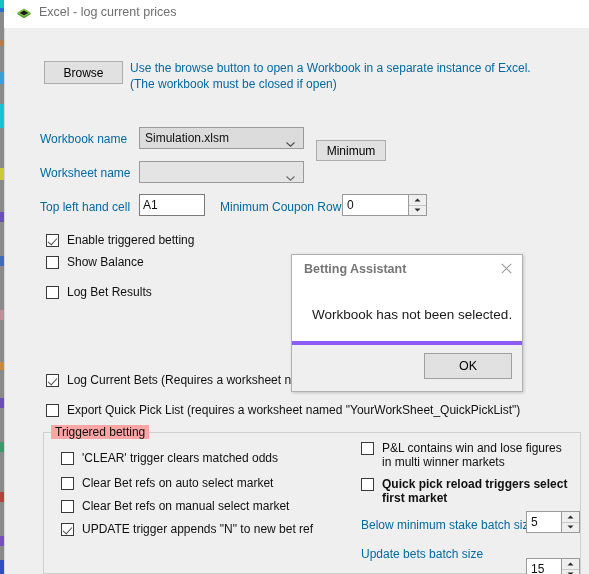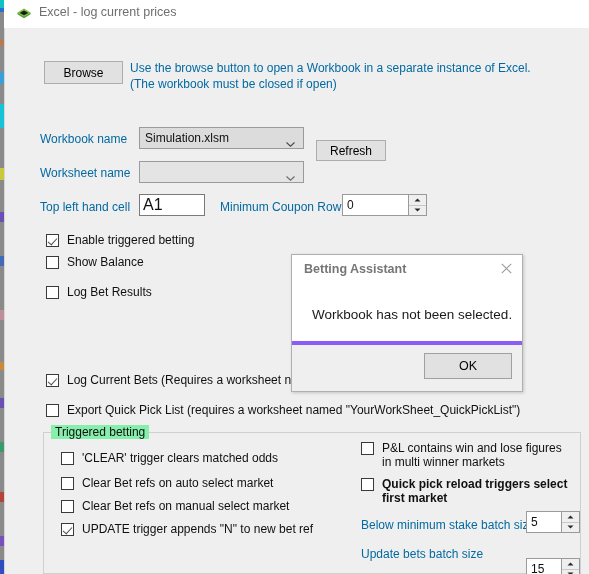--- a/index.html
+++ b/index.html
@@ -112,21 +112,21 @@
     white-space: nowrap;
     color: #0369a1;
     font-size: 12px;
     line-height: 14px;
   }
   .txtbox {
     position: absolute;
     background: #ffffff;
     border: 1px solid #7a7a7a;
     box-sizing: border-box;
-    font-size: 16px;
+    font-size: 12px;
     padding: 2px 3px;
     color: #101010;
     display: flex;
     align-items: center;
     cursor: text;
   }
   .combo {
     position: absolute;
     background: #dcdcdc;
     border: 1px solid #9a9a9a;
@@ -210,21 +210,21 @@
 
   
   #groupbox {
     position: absolute;
     border: 1px solid #d0d0d0;
     box-sizing: border-box;
     background: transparent;
   }
   #groupbox-label {
     position: absolute;
-    background: #86efac;
+    background: #fca5a5;
     padding: 0 4px;
     font-size: 12px;
     color: #101010;
     white-space: nowrap;
   }
 
   
   #dialog {
     position: absolute;
     left: 291px; top: 254px;
@@ -307,21 +307,21 @@
 
     <div class="lbl" style="left:35px; top:104px;">Workbook name</div>
     <div class="combo" style="left:134px; top:99px; width:165px; height:22px;">
       <span>Simulation.xlsm</span>
       <span class="chev">
         <svg width="9" height="5" viewBox="0 0 9 5">
             <path d="M0.5 0.5 L4.5 4.2 L8.5 0.5" stroke="#4a4a4a" stroke-width="1.1" fill="none"></path>
           </svg>
       </span>
     </div>
-    <div class="btn" style="left:311px; top:112px; width:70px; height:21px;">Refresh</div>
+    <div class="btn" style="left:311px; top:112px; width:70px; height:21px;">Minimum</div>
 
     <div class="lbl" style="left:35px; top:138px;">Worksheet name</div>
     <div class="combo" style="left:134px; top:133px; width:165px; height:22px; background:#e4e4e4;">
       <span></span>
       <span class="chev">
         <svg width="9" height="5" viewBox="0 0 9 5">
             <path d="M0.5 0.5 L4.5 4.2 L8.5 0.5" stroke="#6a6a6a" stroke-width="1.1" fill="none"></path>
           </svg>
       </span>
     </div>

